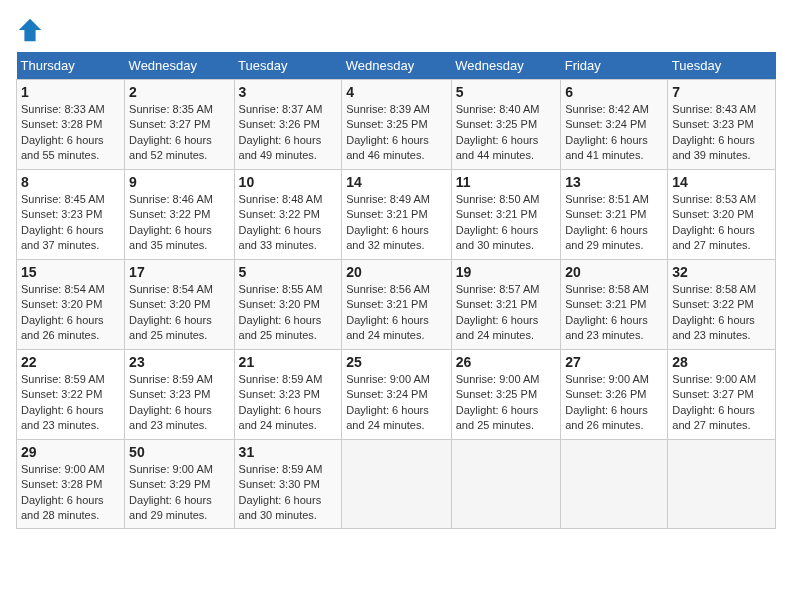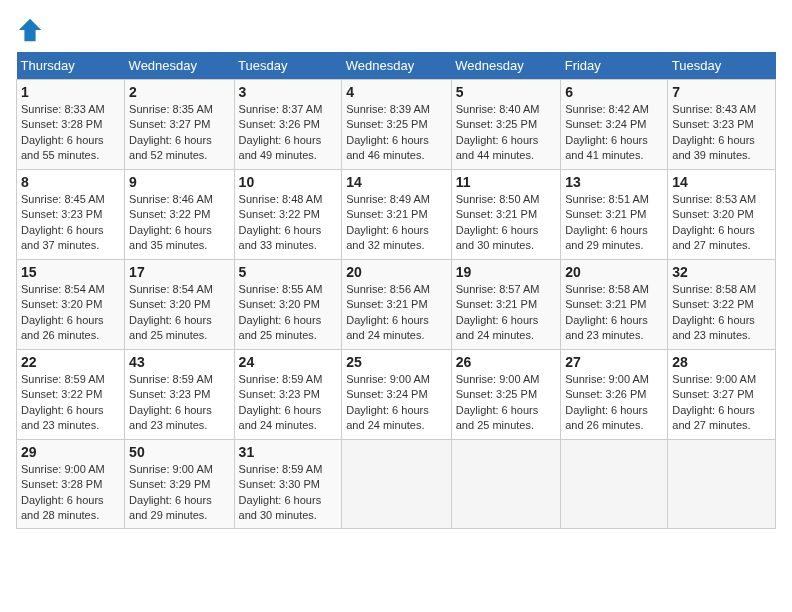--- a/index.html
+++ b/index.html
@@ -219,25 +219,25 @@
           <span class="day-number">32</span>
           <div class="day-info">Sunrise: 8:58 AM<br>Sunset: 3:22 PM<br>Daylight: 6 hours and 23 minutes.</div>
         </td>
       </tr>
       <tr>
         <td>
           <span class="day-number">22</span>
           <div class="day-info">Sunrise: 8:59 AM<br>Sunset: 3:22 PM<br>Daylight: 6 hours and 23 minutes.</div>
         </td>
         <td>
-          <span class="day-number">43</span>
+          <span class="day-number">23</span>
           <div class="day-info">Sunrise: 8:59 AM<br>Sunset: 3:23 PM<br>Daylight: 6 hours and 23 minutes.</div>
         </td>
         <td>
-          <span class="day-number">24</span>
+          <span class="day-number">21</span>
           <div class="day-info">Sunrise: 8:59 AM<br>Sunset: 3:23 PM<br>Daylight: 6 hours and 24 minutes.</div>
         </td>
         <td>
           <span class="day-number">25</span>
           <div class="day-info">Sunrise: 9:00 AM<br>Sunset: 3:24 PM<br>Daylight: 6 hours and 24 minutes.</div>
         </td>
         <td>
           <span class="day-number">26</span>
           <div class="day-info">Sunrise: 9:00 AM<br>Sunset: 3:25 PM<br>Daylight: 6 hours and 25 minutes.</div>
         </td>

